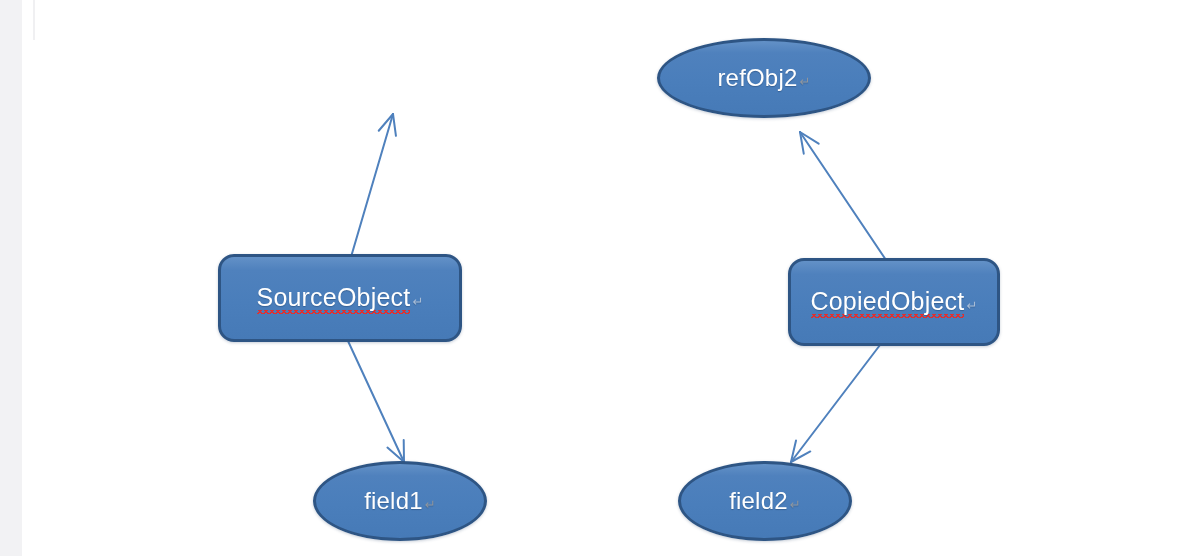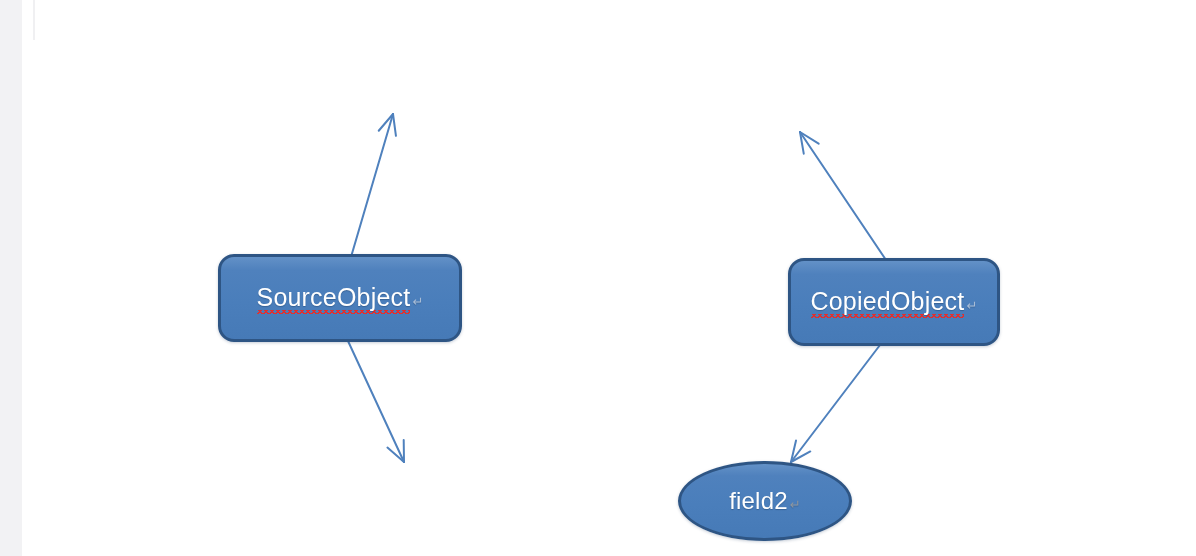--- a/index.html
+++ b/index.html
@@ -120,22 +120,28 @@
         <line x1="800" y1="132" x2="818.648994843509" y2="143.67111782678833" stroke="#4f81bd" stroke-width="2" stroke-linecap="round"></line>
         <line x1="800" y1="132" x2="803.7566932052613" y2="153.67688298998598" stroke="#4f81bd" stroke-width="2" stroke-linecap="round"></line>
       </g>
       <g>
         <line x1="880" y1="345" x2="791" y2="462" stroke="#4f81bd" stroke-width="2" stroke-linecap="round"></line>
         <line x1="791" y1="462" x2="796.0220112753931" y2="440.580863632027" stroke="#4f81bd" stroke-width="2" stroke-linecap="round"></line>
         <line x1="791" y1="462" x2="810.3016183694095" y2="451.4431288573899" stroke="#4f81bd" stroke-width="2" stroke-linecap="round"></line>
       </g>
     </svg>
 
+    <div class="node ellipse" style="left: 657px; top: 38px; width: 214px; height: 80px;">
+      <span class="label-wrap"><span class="label-text">refObj2</span><span class="para-mark">↵</span></span>
+    </div>
     <div class="node roundrect" style="left: 218px; top: 254px; width: 244px; height: 88px;">
       <span class="label-wrap misspelled"><span class="label-text">SourceObject</span><span class="para-mark">↵</span></span>
     </div>
     <div class="node roundrect" style="left: 788px; top: 258px; width: 212px; height: 88px;">
       <span class="label-wrap misspelled"><span class="label-text">CopiedObject</span><span class="para-mark">↵</span></span>
+    </div>
+    <div class="node ellipse" style="left: 313px; top: 461px; width: 174px; height: 80px;">
+      <span class="label-wrap"><span class="label-text">field1</span><span class="para-mark">↵</span></span>
     </div>
     <div class="node ellipse" style="left: 678px; top: 461px; width: 174px; height: 80px;">
       <span class="label-wrap"><span class="label-text">field2</span><span class="para-mark">↵</span></span>
     </div>
   </div>
 
 </body></html>

